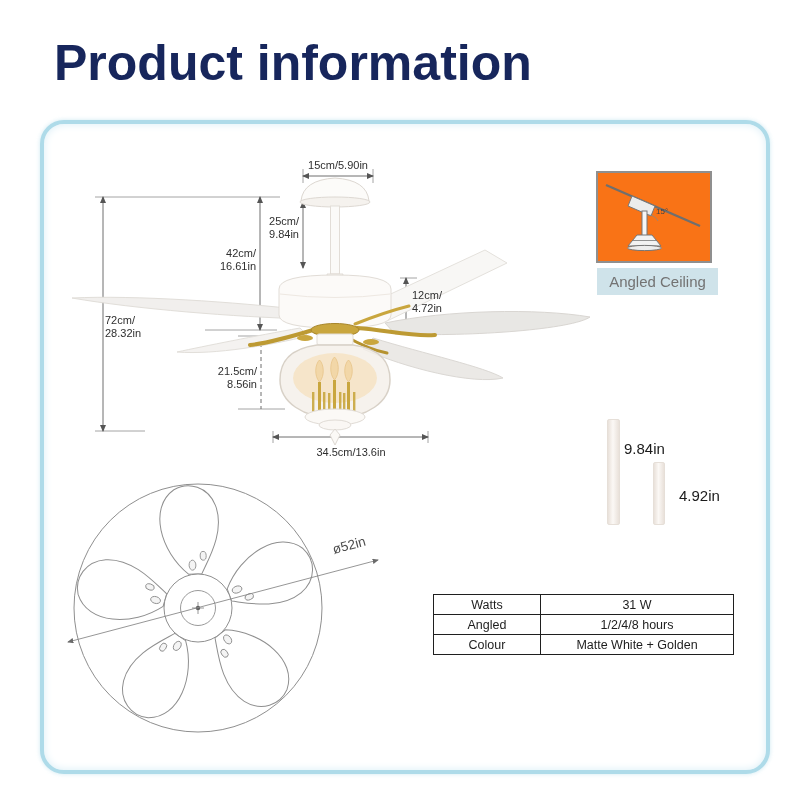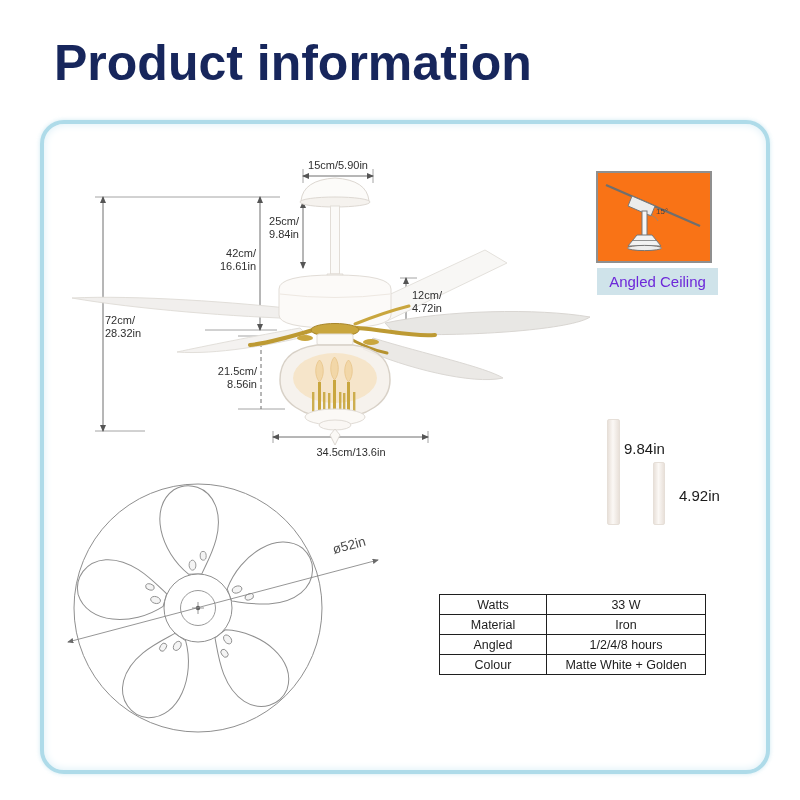--- a/index.html
+++ b/index.html
@@ -7,32 +7,32 @@
          font-family:"Liberation Sans",sans-serif;padding-left:31px;}
   .page-title{position:absolute;left:54px;top:34px;font-size:50px;font-weight:bold;
               color:#17265c;letter-spacing:0px;}
   .main-box{position:absolute;left:40px;top:120px;width:722px;height:646px;
             border:4px solid #aedbe9;border-radius:24px;background:#fff;
             box-shadow:inset 0 0 8px #d9eef6, 0 0 4px rgba(174,219,233,0.6);}
   svg text{font-family:"Liberation Sans",sans-serif;}
   .dim{font-size:11px;fill:#2f2f2f;}
   .frame{position:absolute;left:596px;top:171px;width:112px;height:88px;
          border:2px solid #8f8f8f;background:#f97316;}
-  .blue-tag{position:absolute;background:#cfe3ea;color:#6d28d9;font-size:15px;
+  .blue-tag{position:absolute;background:#cfe3ea;color:#737373;font-size:15px;
             text-align:center;line-height:27px;height:27px;}
   .tag-angled{left:597px;top:268px;width:121px;}
   .tag-downrod{left:600px;top:522px;width:117px;}
   .rod{position:absolute;background:linear-gradient(90deg,#e9e1da,#fbf8f5 45%,#e9e1da);
        border:1px solid #e6dfd8;border-radius:2px;}
   .rod-long{left:607px;top:419px;width:11px;height:104px;}
   .rod-short{left:653px;top:462px;width:10px;height:61px;}
   .rod-label{position:absolute;font-size:15px;color:#1b1b1b;}
   .rod-label-long{left:624px;top:440px;}
   .rod-label-short{left:667px;top:487px;margin-left:12px;}
-  table.spec{position:absolute;left:433px;top:594px;width:267px;border-collapse:collapse;margin-left:6px;}
+  table.spec{position:absolute;left:433px;top:594px;width:301px;border-collapse:collapse;}
   table.spec td{border:1.5px solid #1f1f1f;height:19px;text-align:center;
                 font-size:12.5px;color:#1d1d1d;padding:0 4px;}
   table.spec td.k{width:98px;}
 </style>
 </head>
 <body>
 
 <div class="stage">
 
   <div class="page-title">Product information</div>
@@ -189,25 +189,21 @@
       <line x1="0" y1="-6" x2="0" y2="6" stroke="#6a6a6a" stroke-width="0.7"></line>
     </g>
     <line x1="2" y1="168" x2="312" y2="86" stroke="#8a8a8a" stroke-width="0.9" marker-start="url(#tvS)" marker-end="url(#tvE)"></line>
     <text x="268" y="80" font-size="13.5" fill="#4e4e4e" transform="rotate(-15 268 80)">ø52in</text>
   </svg>
 
   <table class="spec">
     <tbody>
       <tr>
         <td class="k">Watts</td>
-        <td>33 W</td>
-      </tr>
-      <tr>
-        <td class="k">Material</td>
-        <td>Iron</td>
+        <td>31 W</td>
       </tr>
       <tr>
         <td class="k">Angled</td>
         <td>1/2/4/8 hours</td>
       </tr>
       <tr>
         <td class="k">Colour</td>
         <td>Matte White + Golden</td>
       </tr>
     </tbody>

